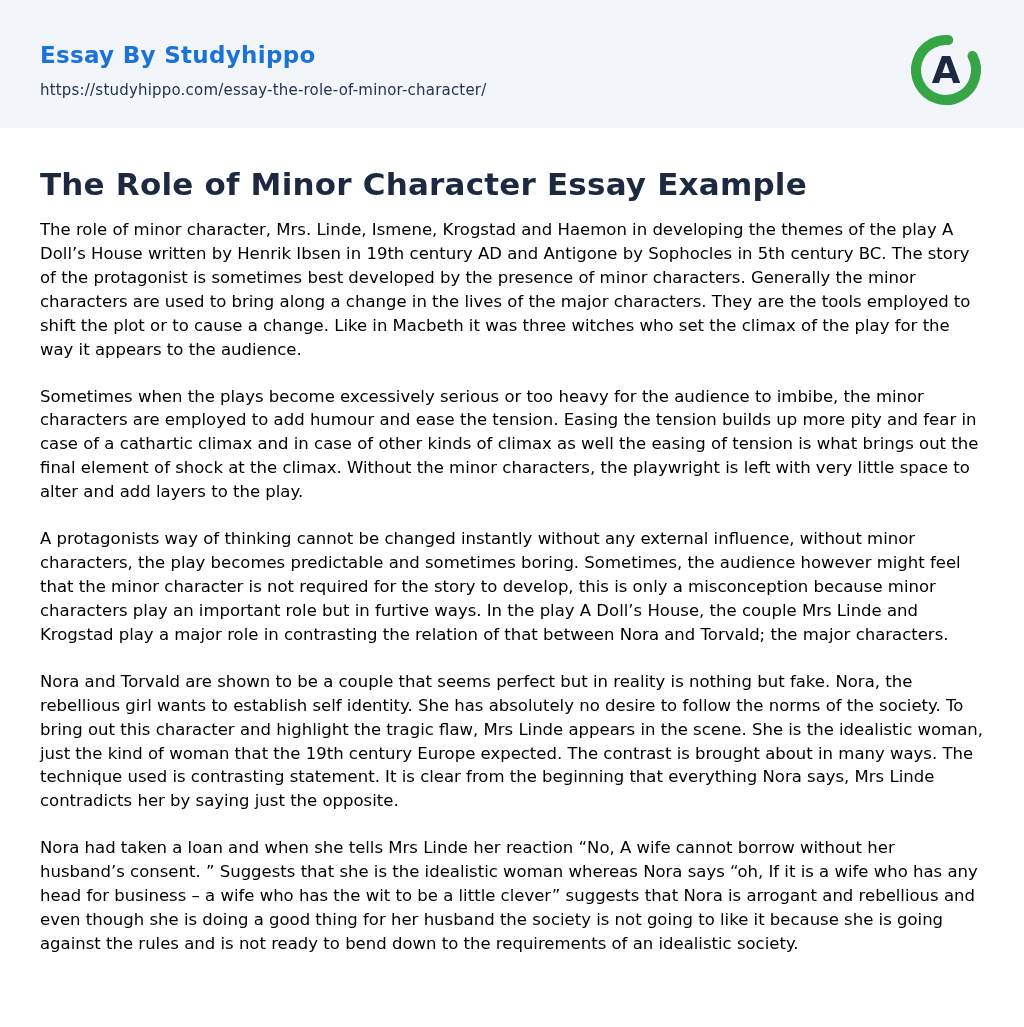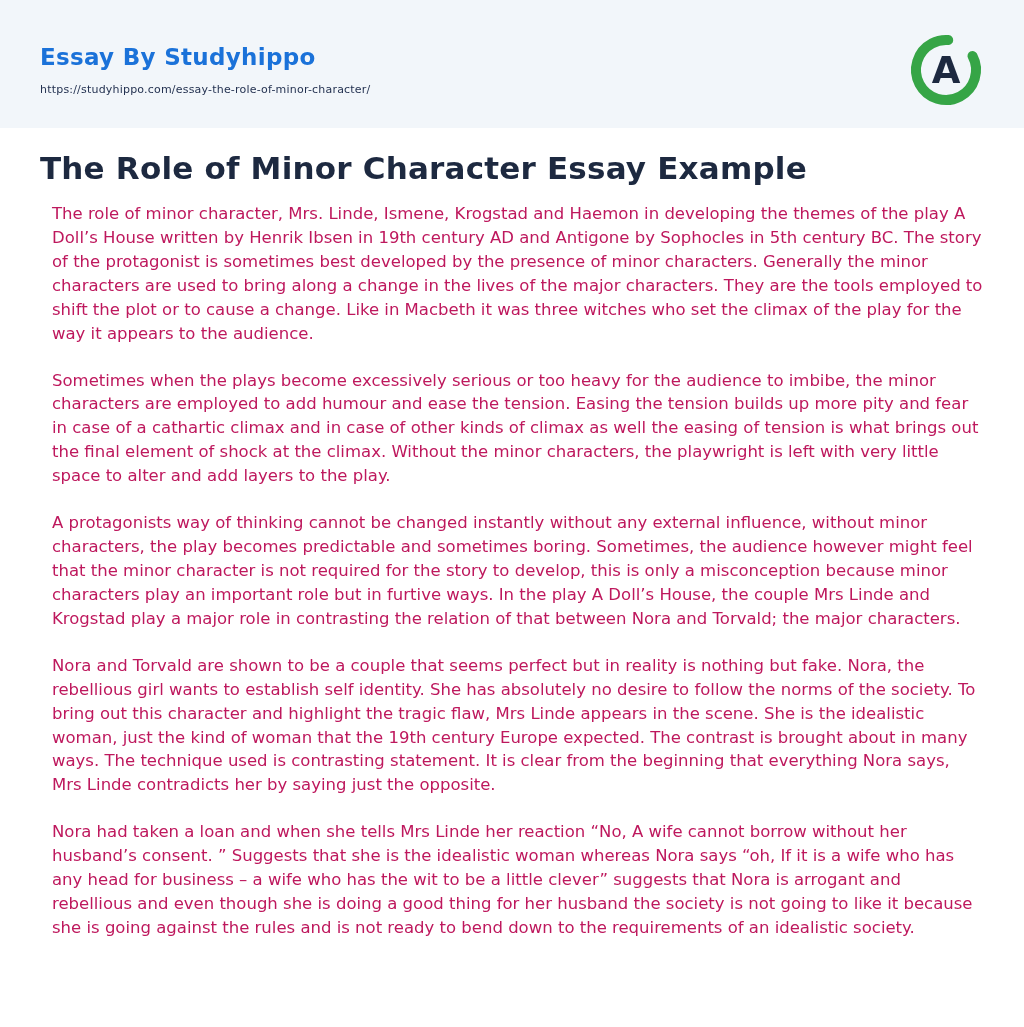--- a/index.html
+++ b/index.html
@@ -26,45 +26,45 @@
   .site-title {
     margin: 0;
     font-size: 23px;
     font-weight: bold;
     color: #1b72d9;
     letter-spacing: 0.3px;
     cursor: pointer;
   }
   .site-url {
     margin: 13px 0 0 0;
-    font-size: 11px;
+    font-size: 15px;
     color: #243251;
     letter-spacing: 0.2px;
   }
   .logo {
     width: 76px;
     height: 76px;
     flex: 0 0 auto;
     cursor: pointer;
   }
   .content {
     padding: 22px 40px 0 40px;
   }
   .article-title {
-    margin: 0 0 16px 0;
+    margin: 16px 0 16px 0;
     font-size: 31px;
     font-weight: bold;
     color: #1d2940;
     letter-spacing: 0.2px;
   }
   .article-body p {
-    margin: 0 0 23px 12px;
+    margin: 0 0 23px 0;
     font-size: 16.5px;
     line-height: 1.45;
-    color: #be185d;
+    color: #000000;
   }
 </style>
 </head>
 <body>
 
 <div class="page">
 
   <header class="site-header">
     <div class="header-left">
       <h1 class="site-title">Essay By Studyhippo</h1>

